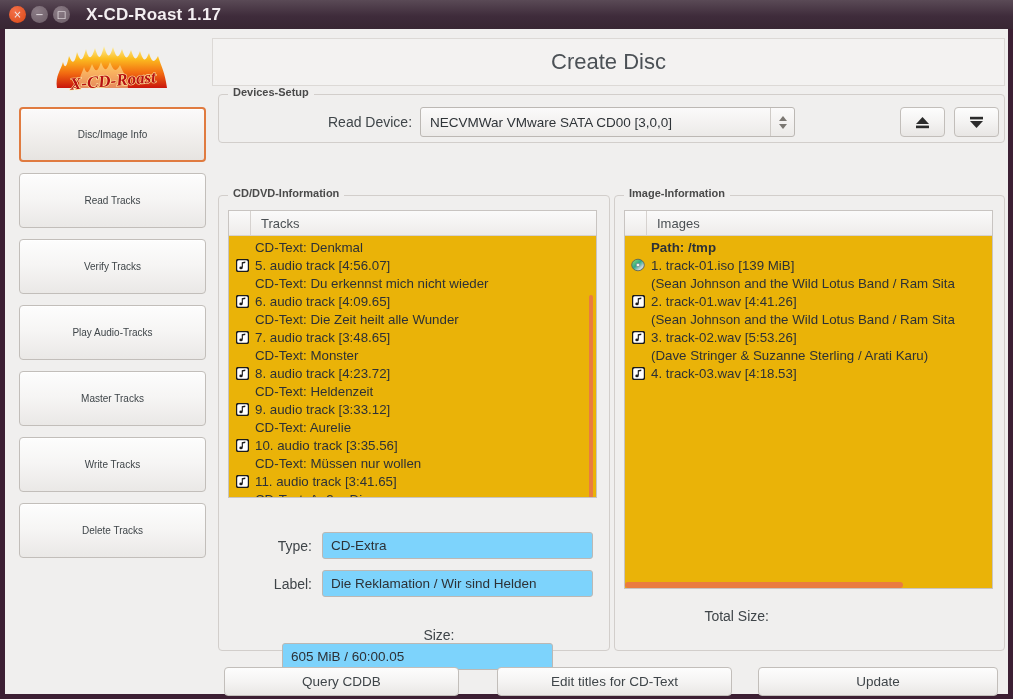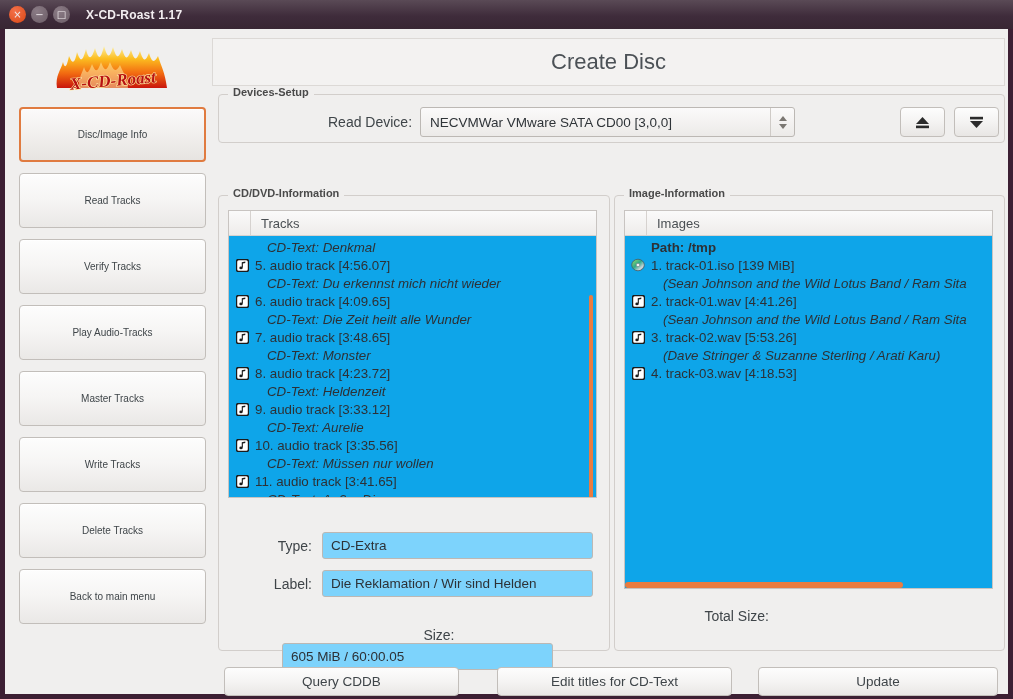--- a/index.html
+++ b/index.html
@@ -33,21 +33,21 @@
     display: flex; align-items: center; justify-content: center;
     font-size: 10px; line-height: 1; color: #efe9ec;
     font-family: "DejaVu Sans", sans-serif;
   }
   .wbtn.close { background: radial-gradient(circle at 35% 30%, #f4714a, #d94715); }
   .wbtn.min   { background: radial-gradient(circle at 35% 30%, #8b7c86, #6b5c66); }
   .wbtn.max   { background: radial-gradient(circle at 35% 30%, #8b7c86, #6b5c66); }
   .wbtn span { display: block; }
   #wintitle {
     margin-left: 16px; color: #f3eef1;
-    font-size: 12px; font-weight: bold;
+    font-size: 17px; font-weight: bold;
     letter-spacing: .2px;
   }
 
   
   #content {
     position: absolute; left: 0; top: 29px;
     width: 1003px; height: 665px;
     background: #f0efee;
   }
 
@@ -133,39 +133,39 @@
     background: linear-gradient(#fdfdfd, #f4f3f2 50%, #e8e6e4);
     display: flex; align-items: center; justify-content: center;
   }
 
   #cdgroup  { left: 8px; top: 158px; width: 392px; height: 464px; }
   #imggroup { left: 404px; top: 158px; width: 391px; height: 464px; }
 
   
   .listwrap {
     position: absolute;
-    border: 1px solid #c8c4c1; background: #0ea5e9;
+    border: 1px solid #c8c4c1; background: #eab308;
     overflow: hidden;
   }
   .lhead {
     height: 25px; background: linear-gradient(#fafafa, #eeecea);
     border-bottom: 1px solid #d6d2cf;
     display: flex; align-items: center;
     font-size: 13px; color: #4a4f53;
   }
   .lhead .gut { width: 22px; height: 100%; border-right: 1px solid #d6d2cf; }
   .lhead .cap { padding-left: 10px; }
   .lbody { position: relative; padding-top: 2px; }
   .lrow {
     height: 18px; display: flex; align-items: center;
     font-size: 13.3px; color: #2d3136; white-space: nowrap;
   }
   .lrow .ic { width: 26px; flex: none; display: flex; justify-content: center; }
   .lrow .tx { }
-  .lrow.sub .tx { font-style: italic; padding-left: 38px; }
+  .lrow.sub .tx { padding-left: 26px; }
   .lrow.path .tx { font-weight: bold; padding-left: 26px; }
 
   .noteicon { width: 13px; height: 13px; display:block; }
   .discicon { width: 14px; height: 14px; display:block; }
 
   .vscroll {
     position: absolute; width: 4px; border-radius: 2px;
     background: #ea7c40;
   }
   .hscroll {
@@ -250,23 +250,20 @@
           <span>Play Audio-Tracks</span>
         </div>
       <div class="sbtn" style="top:408px">
           <span>Write Tracks</span>
         </div>
       <div class="sbtn" style="top:342px">
           <span>Master Tracks</span>
         </div>
       <div class="sbtn" style="top:474px">
           <span>Delete Tracks</span>
-        </div>
-      <div class="sbtn" style="top:540px">
-          <span>Back to main menu</span>
         </div>
     </div>
 
     <div id="main">
 
       <div id="pagetitle">Create Disc</div>
 
       <div class="group" id="devgroup">
         <div class="gframe"></div>
         <div class="glabel">Devices-Setup</div>

